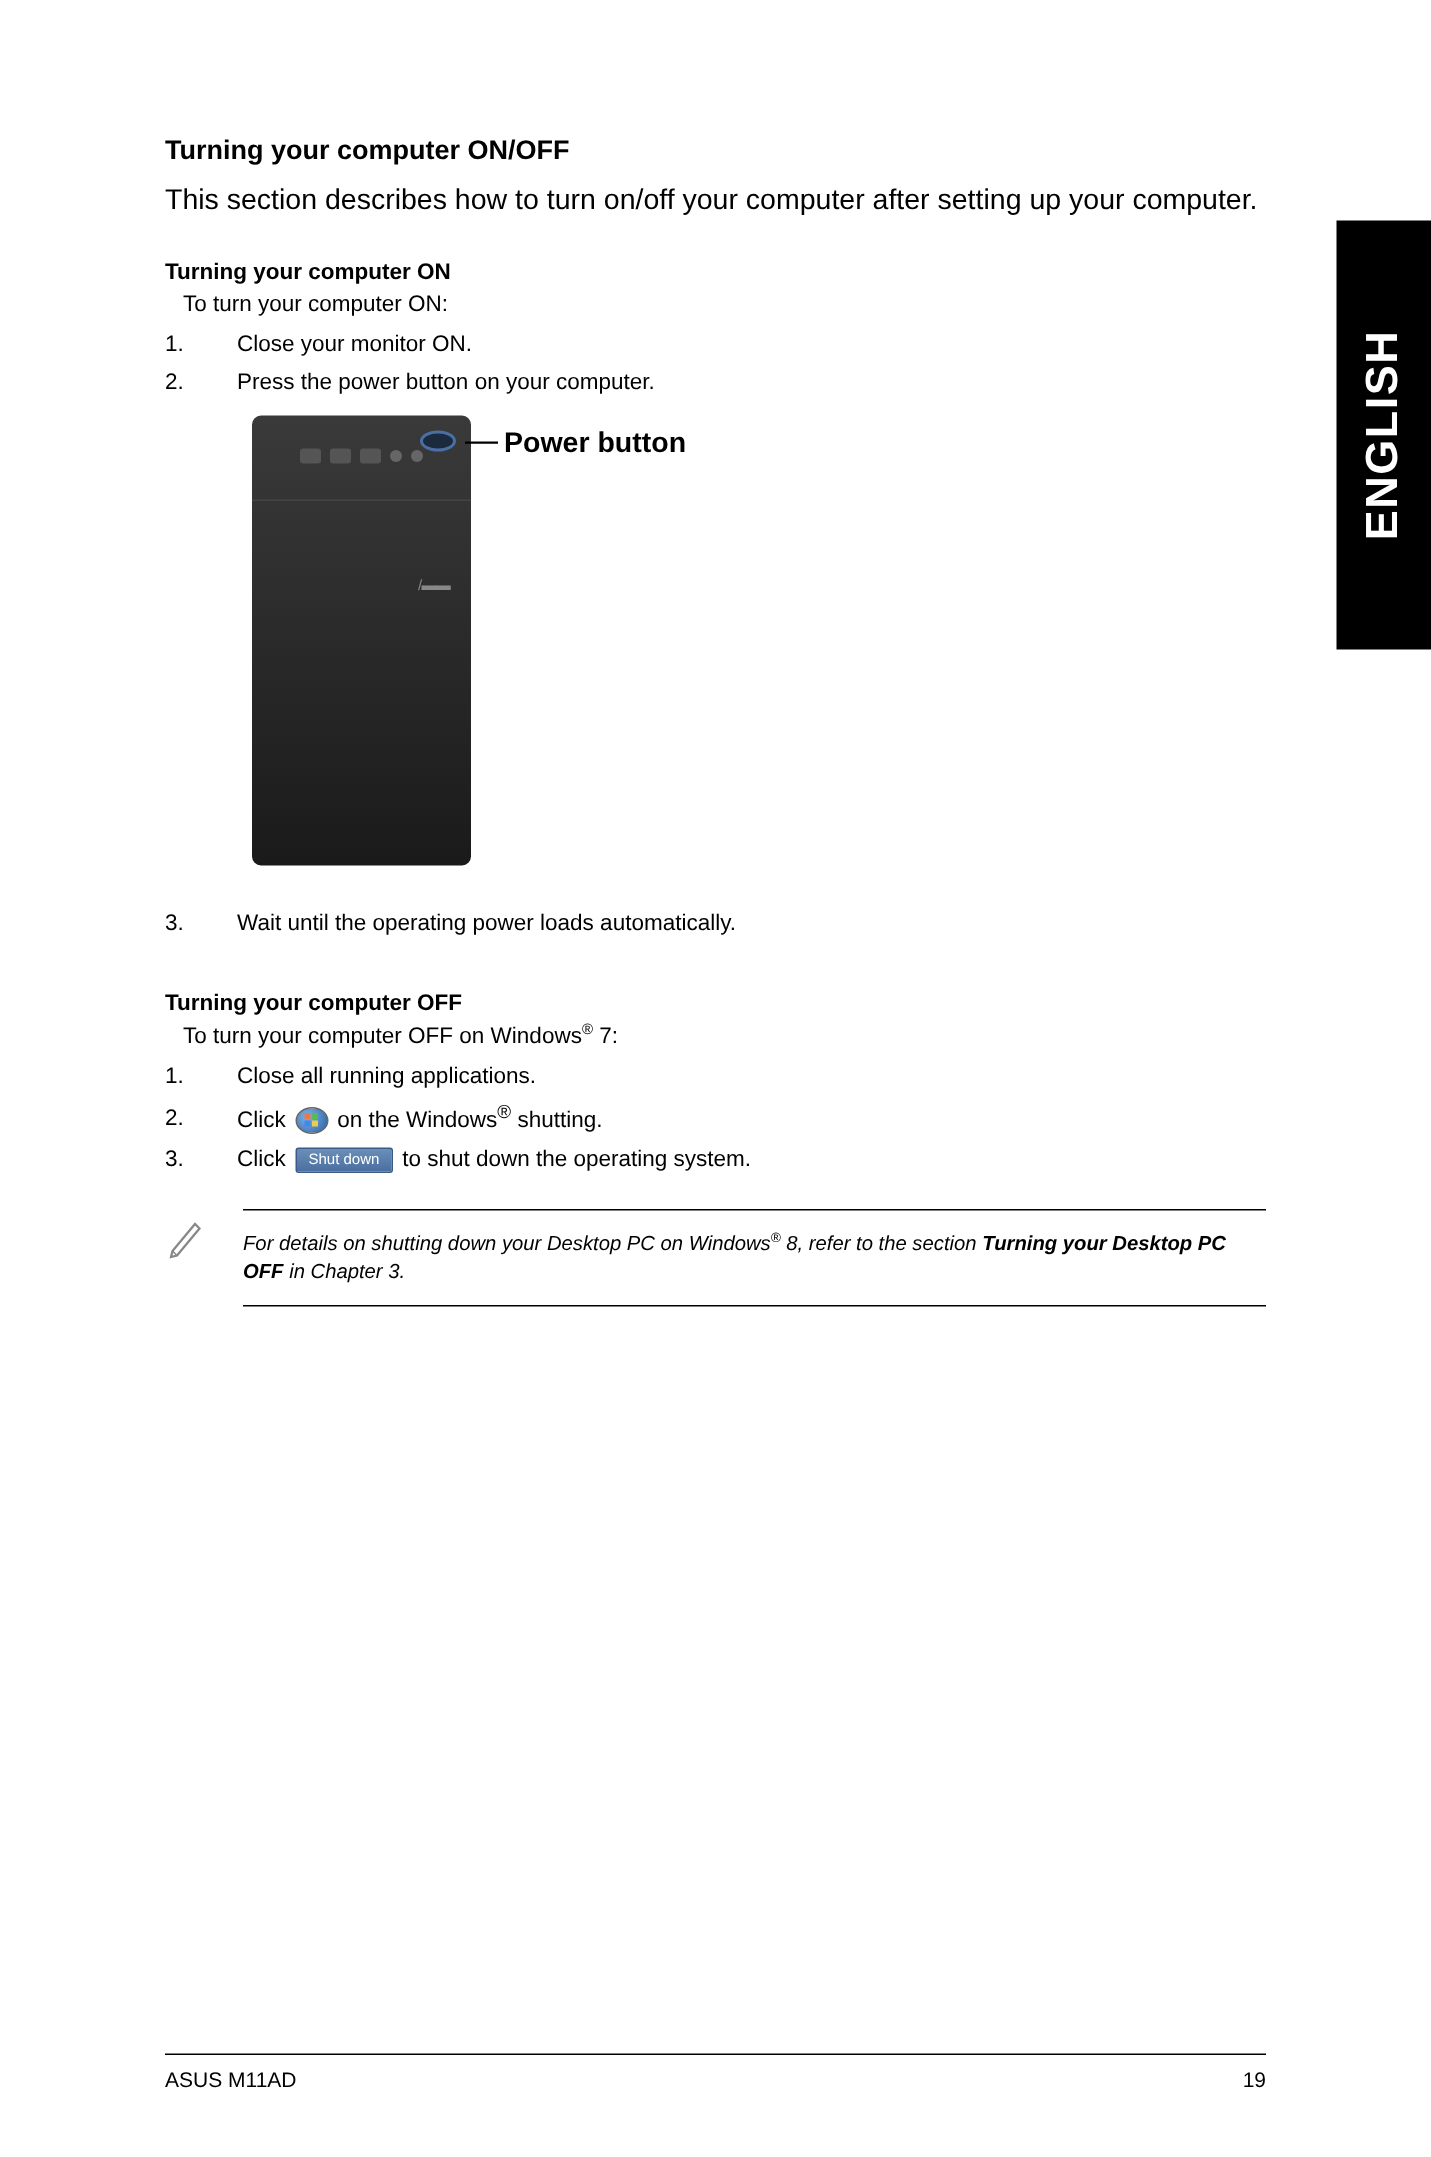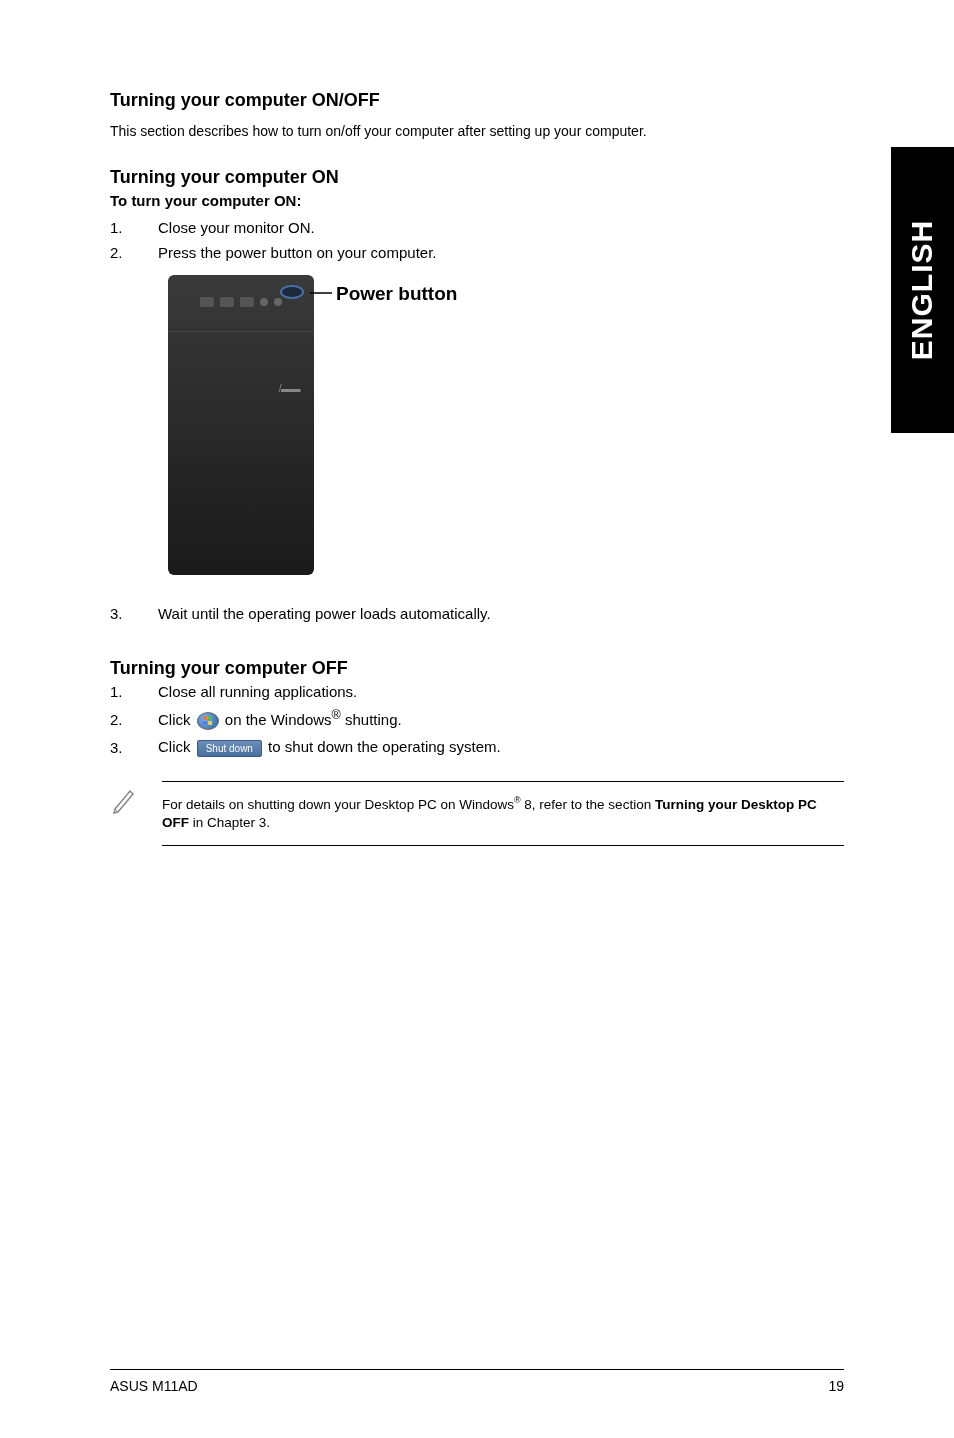--- a/index.html
+++ b/index.html
@@ -16,32 +16,33 @@
     }
     .content {
       padding: 90px 110px 0 110px;
     }
     h1 {
       font-size: 18px;
       font-weight: bold;
       margin-bottom: 12px;
     }
     .intro-text {
-      font-size: 14px;
+      font-size: 19px;
       margin-bottom: 28px;
     }
     h2 {
-      font-size: 18px;
+      font-size: 15px;
       font-weight: bold;
       margin-bottom: 4px;
     }
     .subhead {
-      font-weight: bold;
+      font-weight: normal;
       font-size: 15px;
       margin-bottom: 10px;
+      margin-left: 12px;
     }
     .numbered-list {
       list-style: none;
       margin-bottom: 14px;
     }
     .numbered-list li {
       display: flex;
       font-size: 15px;
       margin-bottom: 8px;
       align-items: center;
@@ -186,20 +187,21 @@
       font-size: 10px;
       border: 1px solid #3a5a88;
       border-radius: 2px;
       vertical-align: middle;
       margin: 0 2px;
     }
     .note-block {
       display: flex;
       margin-top: 24px;
       margin-left: 0;
+      font-style: italic;
     }
     .pencil-icon {
       width: 36px;
       flex-shrink: 0;
       margin-top: 4px;
     }
     .note-body {
       flex: 1;
       border-top: 1px solid #000;
       border-bottom: 1px solid #000;
@@ -273,20 +275,23 @@
 
   <ol class="numbered-list">
     <li>
       <span class="num">3.</span>
       <span>Wait until the operating power loads automatically.</span>
     </li>
   </ol>
 
   <div class="section2">
     <h2>Turning your computer OFF</h2>
+    <p class="subhead">
+      <span>To turn your computer OFF on Windows</span><sup>®</sup><span> 7:</span>
+    </p>
 
     <ol class="numbered-list">
       <li>
         <span class="num">1.</span>
         <span>Close all running applications.</span>
       </li>
       <li>
         <span class="num">2.</span>
         <span>
           <span>Click </span>

